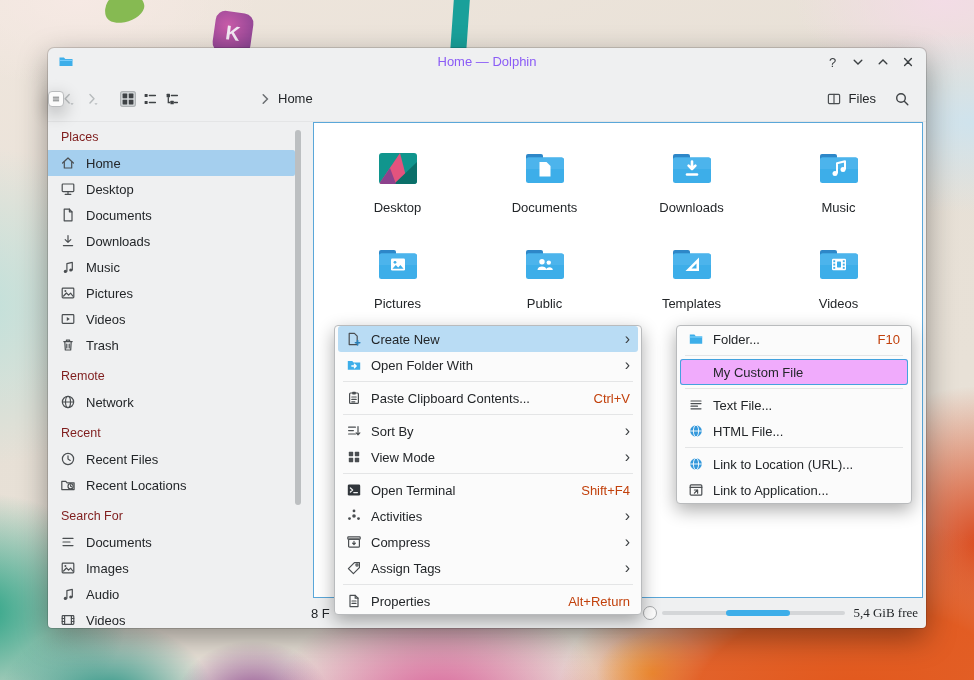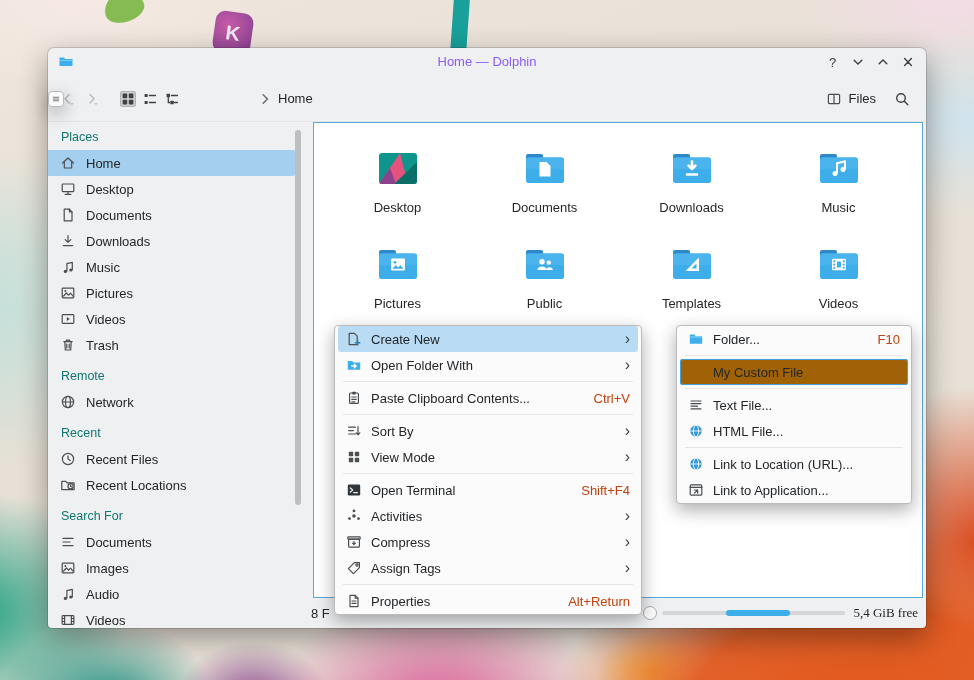--- a/index.html
+++ b/index.html
@@ -46,21 +46,21 @@
   .view-btn.active{background:#cdd1d3;box-shadow:inset 0 0 0 1px #afb3b5;}
   .crumb{margin-left:77px;display:flex;align-items:center;gap:5px;}
   .crumb-label{color:#232629;}
   .spacer{flex:1;}
   .split-btn{display:flex;align-items:center;gap:7px;margin-right:18px;}
   .tool-btn{width:24px;height:24px;display:flex;align-items:center;justify-content:center;}
   .tool-btn.search{margin-right:16px;}
   .tool-btn.menu{margin-right:14px;}
   
   .sidebar{position:absolute;left:0;top:74px;bottom:0;width:257px;padding-top:2px;box-sizing:border-box;overflow:hidden;}
-  .side-header{height:26px;line-height:26px;padding-left:13px;color:#0f766e;font-size:12.5px;}
+  .side-header{height:26px;line-height:26px;padding-left:13px;color:#7f1d1d;font-size:12.5px;}
   .side-header.gap{margin-top:5px;}
   .side-item{height:26px;display:flex;align-items:center;padding-left:12px;gap:10px;margin-right:10px;border-radius:0 2px 2px 0;}
   .side-item.selected{background:#a5cfee;}
   .side-scroll{position:absolute;left:247px;top:8px;width:6px;height:375px;background:#bcbfc1;border-radius:3px;}
   
   .view{position:absolute;left:265px;top:74px;right:3px;bottom:30px;background:#ffffff;border:1px solid #5aa7d9;}
   .grid{position:absolute;left:10px;top:11px;display:grid;grid-template-columns:repeat(4,147px);grid-auto-rows:96px;}
   .cell{display:flex;flex-direction:column;align-items:center;}
   .cell .icon48{margin-top:10px;width:48px;height:48px;}
   .cell .name{margin-top:8px;}
@@ -72,21 +72,21 @@
   .zoom-btn{position:absolute;left:0;top:0;width:14px;height:14px;border:1px solid #a9acae;border-radius:50%;background:#fdfdfd;box-sizing:border-box;}
   .zoom-track{position:absolute;left:19px;top:5px;width:183px;height:4px;background:#d4d6d8;border-radius:2px;}
   .zoom-fill{position:absolute;left:64px;top:-1px;width:64px;height:6px;background:#3daee9;border-radius:3px;}
   
   .menu{position:absolute;background:#fbfbfb;border:1px solid #b9bbbd;border-radius:4px;
     box-shadow:0 6px 18px rgba(0,0,0,.33);padding:0 3px;box-sizing:border-box;z-index:50;}
   #context-menu{left:334px;top:325px;width:308px;}
   #create-submenu{left:642px;top:325px;width:236px;margin-left:34px;}
   .menu-item{height:26px;display:flex;align-items:center;padding:0 8px;border-radius:3px;gap:9px;}
   .menu-item.hl{background:#b9dcf4;}
-  .menu-item.hl2{background:#a16207;box-shadow:inset 0 0 0 1px #43a2de;}
+  .menu-item.hl2{background:#f0abfc;box-shadow:inset 0 0 0 1px #43a2de;}
   .mi-shortcut{margin-left:auto;color:#c2410c;}
   .mi-arrow{margin-left:auto;color:#3f4346;font-size:16px;line-height:1;}
   .mi-arrow::after{content:"›";}
   .menu-sep{height:1px;background:#e4e5e6;margin:3px 5px;}
   .icon16{width:16px;height:16px;flex:none;display:flex;align-items:center;justify-content:center;}
 </style>
 </head>
 <body>
 
 <div class="wallpaper">

